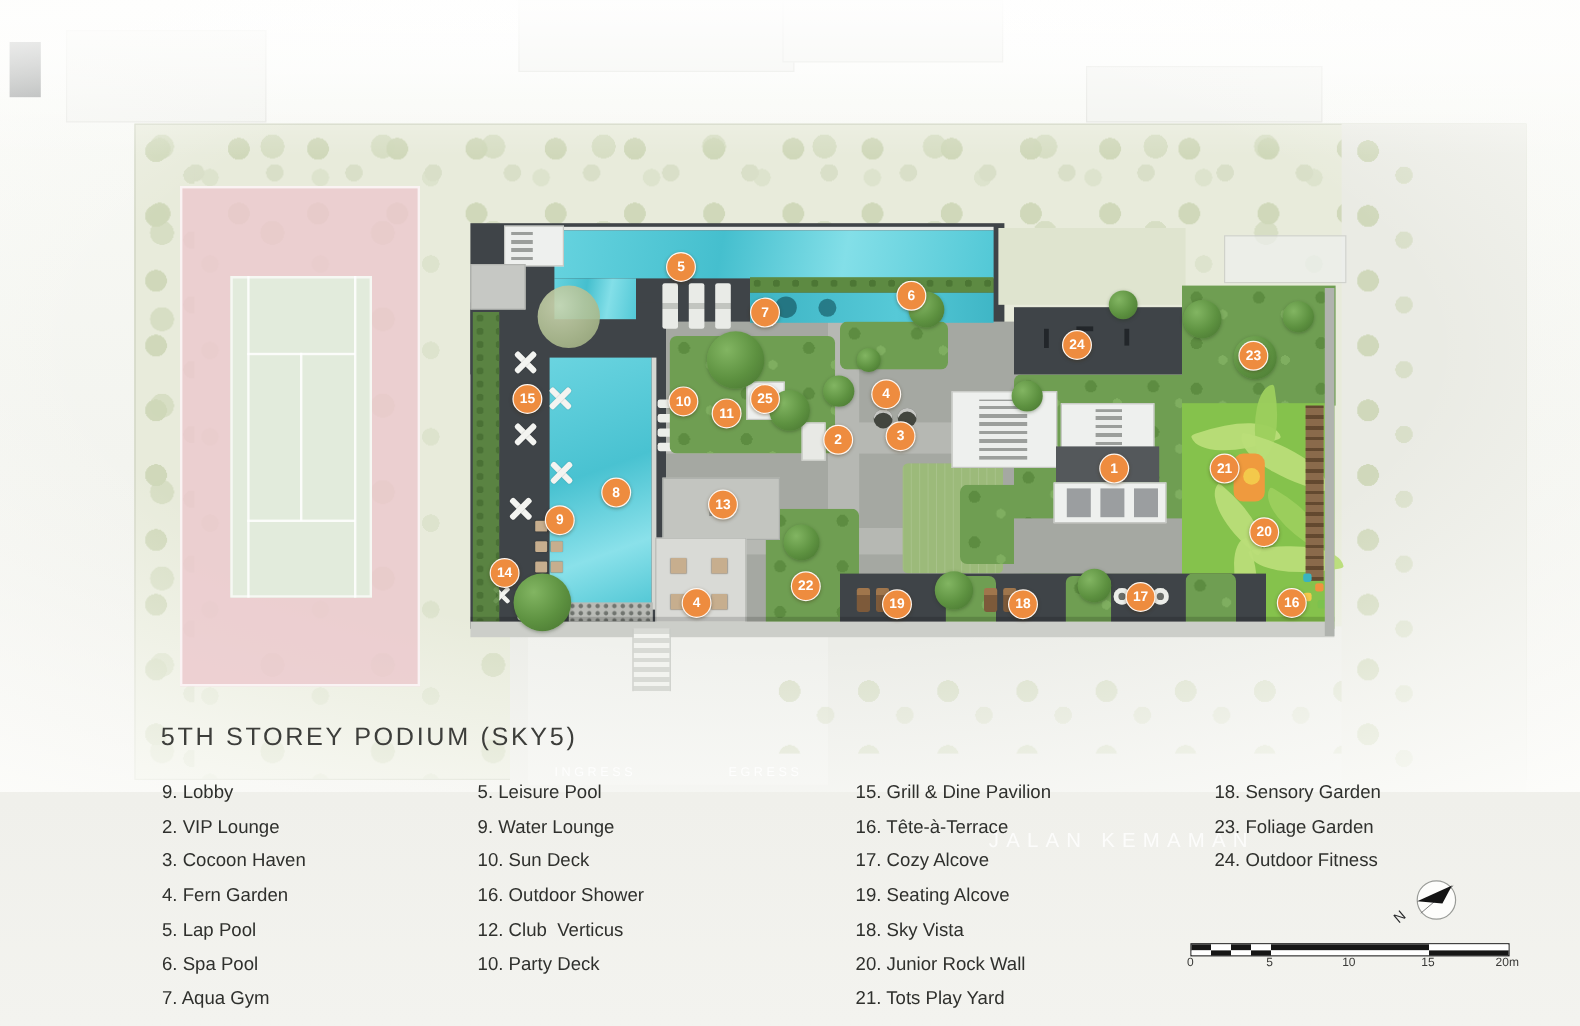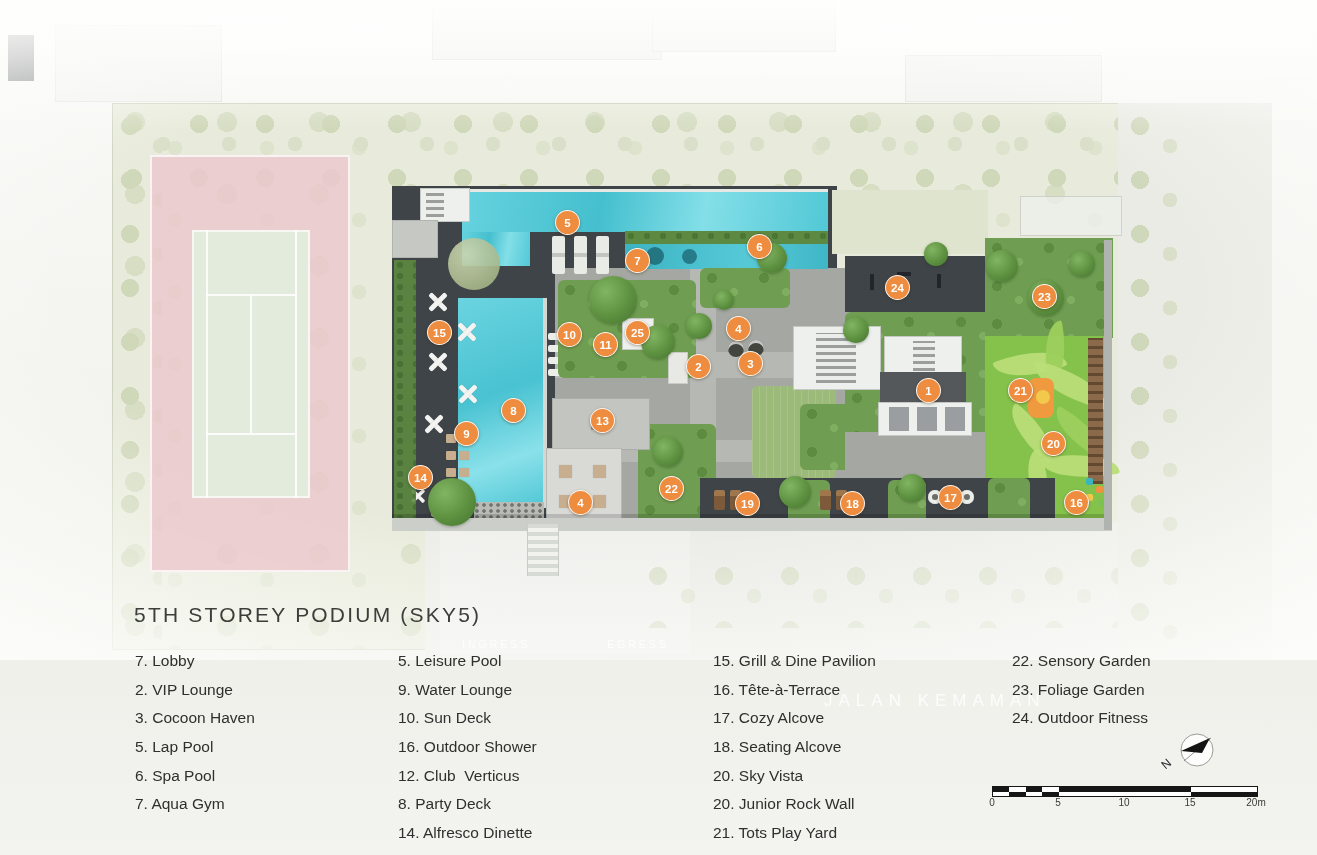--- a/index.html
+++ b/index.html
@@ -289,47 +289,47 @@
       <div class="marker" style="left: 625px; top: 320px;">25</div>
     </div>
 
   <div class="abs gate" style="left:462px;top:638px">INGRESS</div>
   <div class="abs gate" style="left:607px;top:638px">EGRESS</div>
   <div class="abs roadlabel" style="left:824px;top:691px">JALAN KEMAMAN</div>
 
   <div class="abs title" style="left:134px;top:603px">5TH STOREY PODIUM (SKY5)</div>
   <div class="abs z5" style="left:0;top:645px;width:1317px;height:210px">
       <div class="legend-col" style="left: 135px; top: 7px;">
-        <div class="legend-item">7. Lobby</div>
+        <div class="legend-item">9. Lobby</div>
         <div class="legend-item">2. VIP Lounge</div>
         <div class="legend-item">3. Cocoon Haven</div>
+        <div class="legend-item">4. Fern Garden</div>
         <div class="legend-item">5. Lap Pool</div>
         <div class="legend-item">6. Spa Pool</div>
         <div class="legend-item">7. Aqua Gym</div>
       </div>
       <div class="legend-col" style="left: 398px; top: 7px;">
         <div class="legend-item">5. Leisure Pool</div>
         <div class="legend-item">9. Water Lounge</div>
         <div class="legend-item">10. Sun Deck</div>
         <div class="legend-item">16. Outdoor Shower</div>
         <div class="legend-item">12. Club  Verticus</div>
-        <div class="legend-item">8. Party Deck</div>
-        <div class="legend-item">14. Alfresco Dinette</div>
+        <div class="legend-item">10. Party Deck</div>
       </div>
       <div class="legend-col" style="left: 713px; top: 7px;">
         <div class="legend-item">15. Grill &amp; Dine Pavilion</div>
         <div class="legend-item">16. Tête-à-Terrace</div>
         <div class="legend-item">17. Cozy Alcove</div>
-        <div class="legend-item">18. Seating Alcove</div>
-        <div class="legend-item">20. Sky Vista</div>
+        <div class="legend-item">19. Seating Alcove</div>
+        <div class="legend-item">18. Sky Vista</div>
         <div class="legend-item">20. Junior Rock Wall</div>
         <div class="legend-item">21. Tots Play Yard</div>
       </div>
       <div class="legend-col" style="left: 1012px; top: 7px;">
-        <div class="legend-item">22. Sensory Garden</div>
+        <div class="legend-item">18. Sensory Garden</div>
         <div class="legend-item">23. Foliage Garden</div>
         <div class="legend-item">24. Outdoor Fitness</div>
       </div>
     </div>
 
   <div class="abs north" style="left:1178px;top:731px">
     <svg width="38" height="38" viewBox="0 0 38 38">
       <circle cx="19" cy="19" r="16" fill="#fdfdfb" stroke="#9a9c98" stroke-width="1"></circle>
       <line x1="6" y1="30" x2="33" y2="7" stroke="#777" stroke-width="0.8"></line>
       <path d="M3,20 L32,7 L24,22 Z" fill="#141414"></path>

